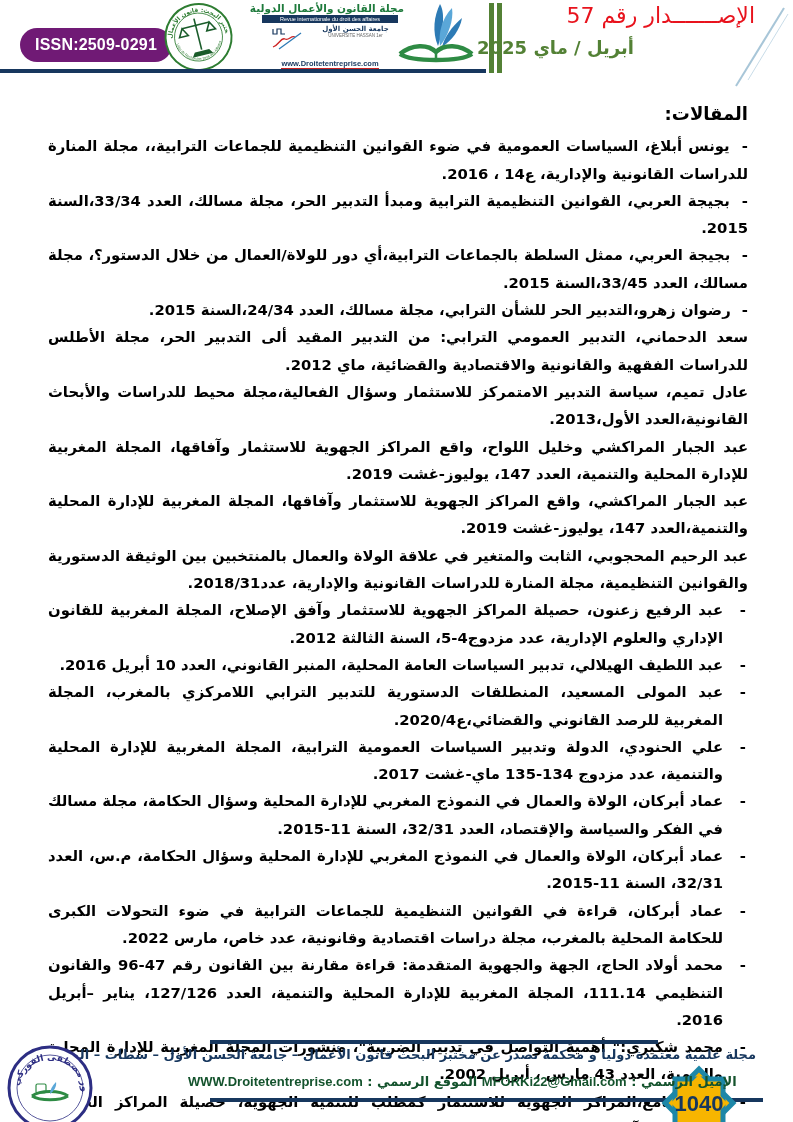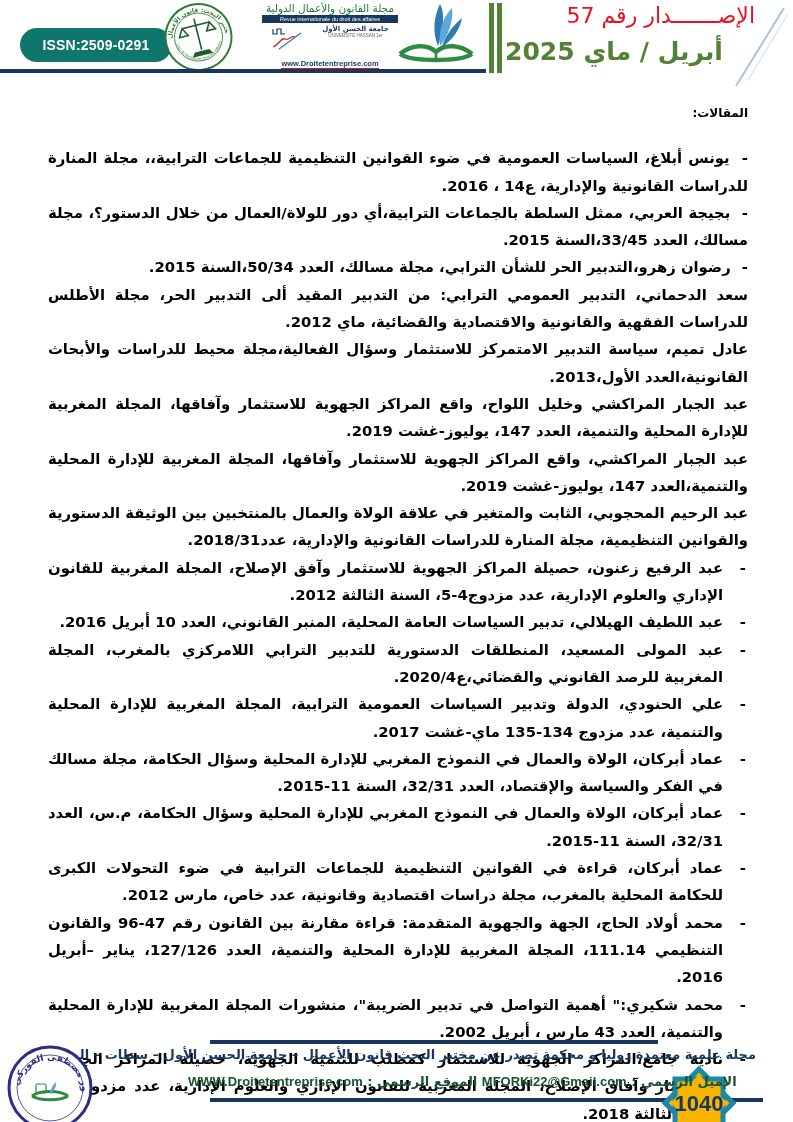--- a/index.html
+++ b/index.html
@@ -4,51 +4,51 @@
 <style>
   * { margin:0; padding:0; box-sizing:border-box; }
   html,body { background:#ffffff; }
   .page {
     position:relative; width:793px; height:1122px; background:#fff;
     overflow:hidden; font-family:"DejaVu Sans", sans-serif;
   }
   
   .issn-pill {
     position:absolute; left:20px; top:28px; width:152px; height:34px;
-    background:#0f766e; border-radius:18px; color:#fff;
-    font-family:"Liberation Sans", sans-serif; font-weight:bold; font-size:14px;
+    background:#701a75; border-radius:18px; color:#fff;
+    font-family:"Liberation Sans", sans-serif; font-weight:bold; font-size:16px;
     display:flex; align-items:center; justify-content:center; letter-spacing:.2px;
   }
   .seal { position:absolute; left:164px; top:2px; transform:rotate(-14deg); }
   .jlogo { position:absolute; left:256px; top:2px; width:148px; text-align:center; }
-  .jlogo .jtitle { color:#1e7a3c; font-size:10.5px; font-weight:normal; direction:rtl; white-space:nowrap; }
+  .jlogo .jtitle { color:#1e7a3c; font-size:10.5px; font-weight:bold; direction:rtl; white-space:nowrap; }
   .jlogo .jsub { background:#17375e; color:#fff; font-size:5.5px; font-family:"Liberation Sans",sans-serif;
                  padding:1px 2px; margin:1px 6px 2px 6px; white-space:nowrap; }
   .jlogo .jrow { display:flex; justify-content:center; gap:17px; }
   .jlogo .univ { text-align:center; }
   .jlogo .univ .u-ar { font-size:7px; color:#17375e; font-weight:bold; }
   .jlogo .univ .u-fr { font-size:4.5px; color:#666; font-family:"Liberation Sans",sans-serif; }
   .jlogo .jsite { color:#17375e; font-weight:bold; font-size:7.5px;
                   font-family:"Liberation Sans",sans-serif; display:inline-block;
                   border-bottom:2px solid #cc2222; margin-top:2px; }
   .book-svg { position:absolute; left:396px; top:2px; }
   .hrule { position:absolute; left:0; top:69px; width:486px; height:4px; background:#17375e; }
   .gbar { position:absolute; top:3px; width:5px; height:70px; background:#538135; }
   .issue-line { position:absolute; left:505px; top:3px; width:250px; direction:rtl; text-align:right;
                 color:#e8131d; font-weight:normal; font-size:22px; white-space:nowrap; }
-  .date-line { position:absolute; left:489px; top:37px; width:250px; direction:rtl; text-align:center;
-               color:#538135; font-weight:bold; font-size:25px; white-space:nowrap; }
+  .date-line { position:absolute; left:477px; top:37px; width:250px; direction:rtl; text-align:left;
+               color:#538135; font-weight:bold; font-size:18px; white-space:nowrap; }
   .diag { position:absolute; left:728px; top:4px; }
   
   .doc-body {
     position:absolute; left:48px; top:100px; width:700px;
     direction:rtl; color:#000; font-size:14.8px; font-weight:bold;
     line-height:27.3px; text-align:justify;
   }
-  .doc-heading { font-size:12px; margin-bottom:17px; }
+  .doc-heading { font-size:18px; margin-bottom:5px; }
   .entry { margin:0; }
   .entry.dash .marker { display:inline; margin-left:6px; }
   .entry.bullet { position:relative; padding-right:25px; }
   .entry.bullet .marker { position:absolute; right:2px; top:0; }
   
   .f-rule-top { position:absolute; left:210px; top:1040px; width:448px; height:3.5px; background:#17375e; }
   .f-rule-bot { position:absolute; left:210px; top:1098px; width:553px; height:3.5px; background:#17375e; }
   .badge { position:absolute; left:658px; top:1062px; }
   .f-line1 { position:absolute; left:188px; top:1047px; width:568px; direction:rtl; text-align:center;
              color:#17375e; font-weight:bold; font-size:13px; white-space:nowrap; }
@@ -133,29 +133,33 @@
   </div>
 
   <div class="doc-body">
     <div class="doc-heading">المقالات:</div>
     <div id="entries">
   <div class="entry dash">
     <span class="marker">-</span>
     <span class="txt">يونس أبلاغ، السياسات العمومية في ضوء القوانين التنظيمية للجماعات الترابية،، مجلة المنارة للدراسات القانونية والإدارية، ع14 ، 2016.</span>
   </div>
 
+  <div class="entry dash">
+    <span class="marker">-</span>
+    <span class="txt">بجيجة العربي، القوانين التنظيمية الترابية ومبدأ التدبير الحر، مجلة مسالك، العدد 33/34،السنة 2015.</span>
+  </div>
 
   <div class="entry dash">
     <span class="marker">-</span>
     <span class="txt">بجيجة العربي، ممثل السلطة بالجماعات الترابية،أي دور للولاة/العمال من خلال الدستور؟، مجلة مسالك، العدد 33/45،السنة 2015.</span>
   </div>
 
   <div class="entry dash">
     <span class="marker">-</span>
-    <span class="txt">رضوان زهرو،التدبير الحر للشأن الترابي، مجلة مسالك، العدد 50/34،السنة 2015.</span>
+    <span class="txt">رضوان زهرو،التدبير الحر للشأن الترابي، مجلة مسالك، العدد 24/34،السنة 2015.</span>
   </div>
 
   <div class="entry plain">
     
     <span class="txt">سعد الدحماني، التدبير العمومي الترابي: من التدبير المقيد ألى التدبير الحر، مجلة الأطلس للدراسات الفقهية والقانونية والاقتصادية والقضائية، ماي 2012.</span>
   </div>
 
   <div class="entry plain">
     
     <span class="txt">عادل تميم، سياسة التدبير الامتمركز للاستثمار وسؤال الفعالية،مجلة محيط للدراسات والأبحاث القانونية،العدد الأول،2013.</span>
@@ -201,21 +205,21 @@
     <span class="txt">عماد أبركان، الولاة والعمال في النموذج المغربي للإدارة المحلية وسؤال الحكامة، مجلة مسالك في الفكر والسياسة والإقتصاد، العدد 32/31، السنة 11-2015.</span>
   </div>
 
   <div class="entry bullet">
     <span class="marker">-</span>
     <span class="txt">عماد أبركان، الولاة والعمال في النموذج المغربي للإدارة المحلية وسؤال الحكامة، م.س، العدد 32/31، السنة 11-2015.</span>
   </div>
 
   <div class="entry bullet">
     <span class="marker">-</span>
-    <span class="txt">عماد أبركان، قراءة في القوانين التنظيمية للجماعات الترابية في ضوء التحولات الكبرى للحكامة المحلية بالمغرب، مجلة دراسات اقتصادية وقانونية، عدد خاص، مارس 2012.</span>
+    <span class="txt">عماد أبركان، قراءة في القوانين التنظيمية للجماعات الترابية في ضوء التحولات الكبرى للحكامة المحلية بالمغرب، مجلة دراسات اقتصادية وقانونية، عدد خاص، مارس 2022.</span>
   </div>
 
   <div class="entry bullet">
     <span class="marker">-</span>
     <span class="txt">محمد أولاد الحاج، الجهة والجهوية المتقدمة: قراءة مقارنة بين القانون رقم 47-96 والقانون التنظيمي 111.14، المجلة المغربية للإدارة المحلية والتنمية، العدد 127/126، يناير –أبريل 2016.</span>
   </div>
 
   <div class="entry bullet">
     <span class="marker">-</span>
     <span class="txt">محمد شكيري:" أهمية التواصل في تدبير الضريبة"، منشورات المجلة المغربية للإدارة المحلية والتنمية، العدد 43 مارس ، أبريل 2002.</span>

